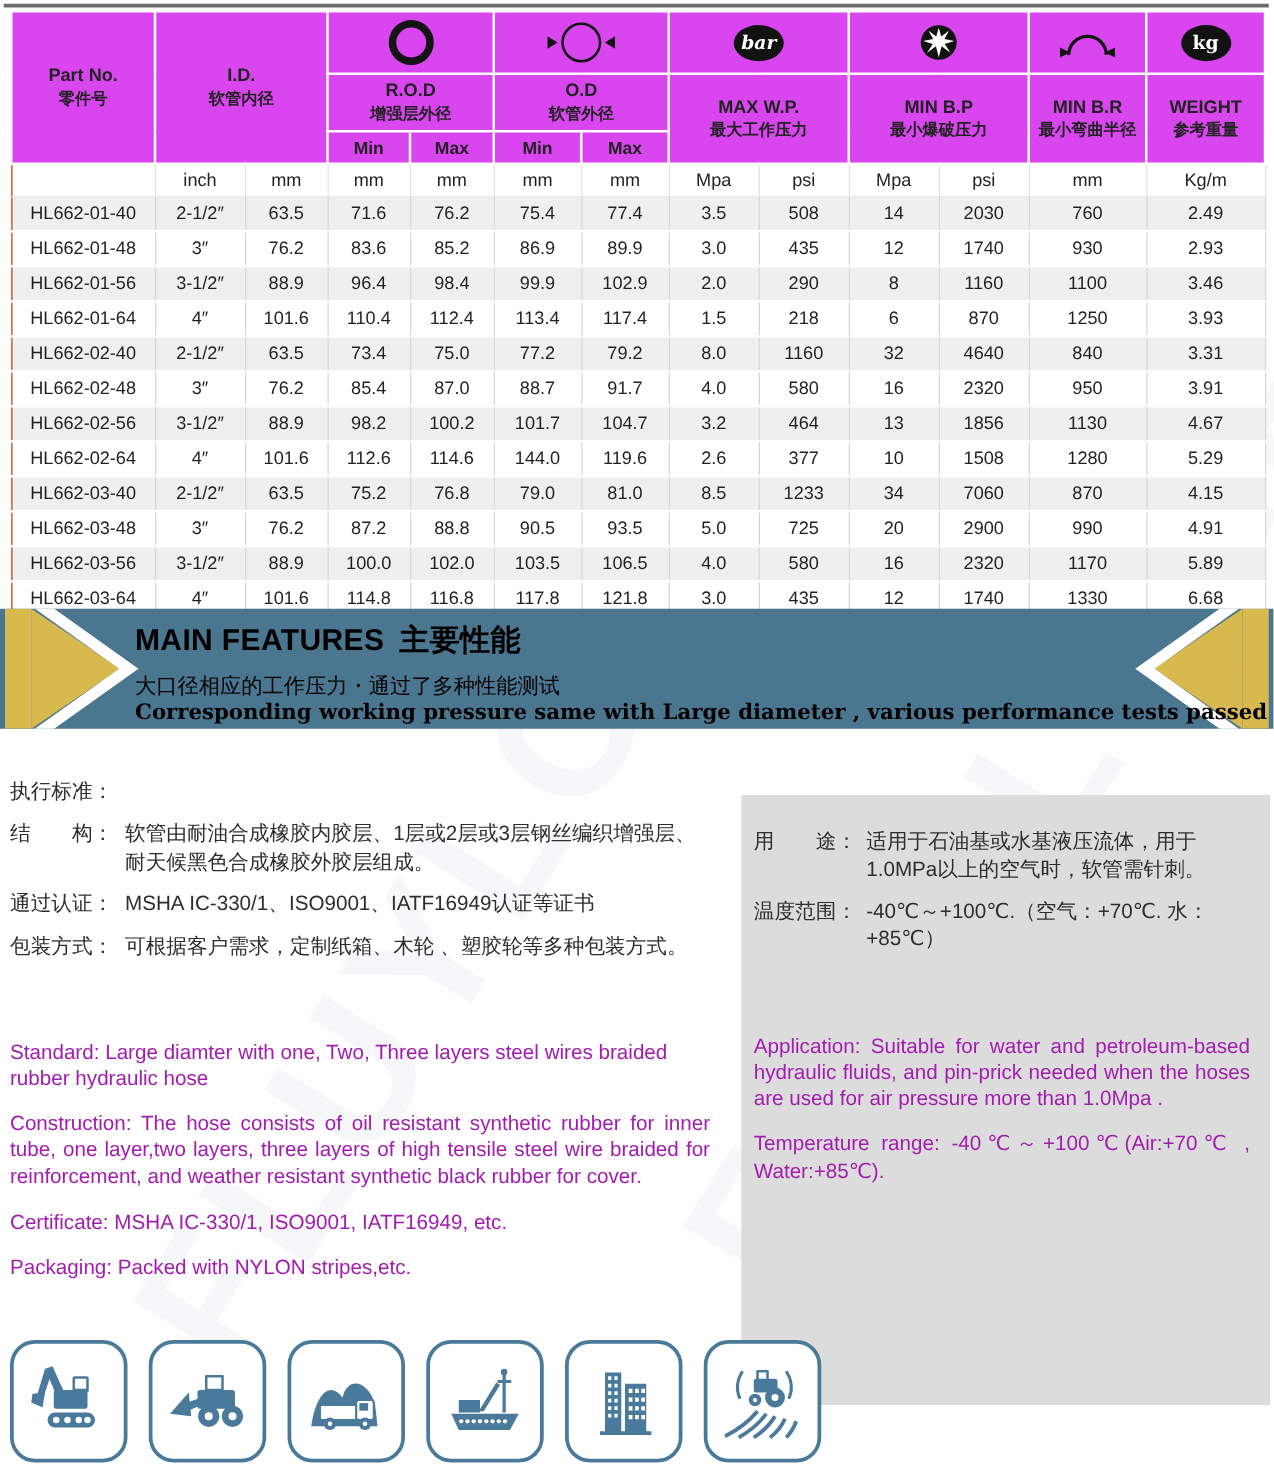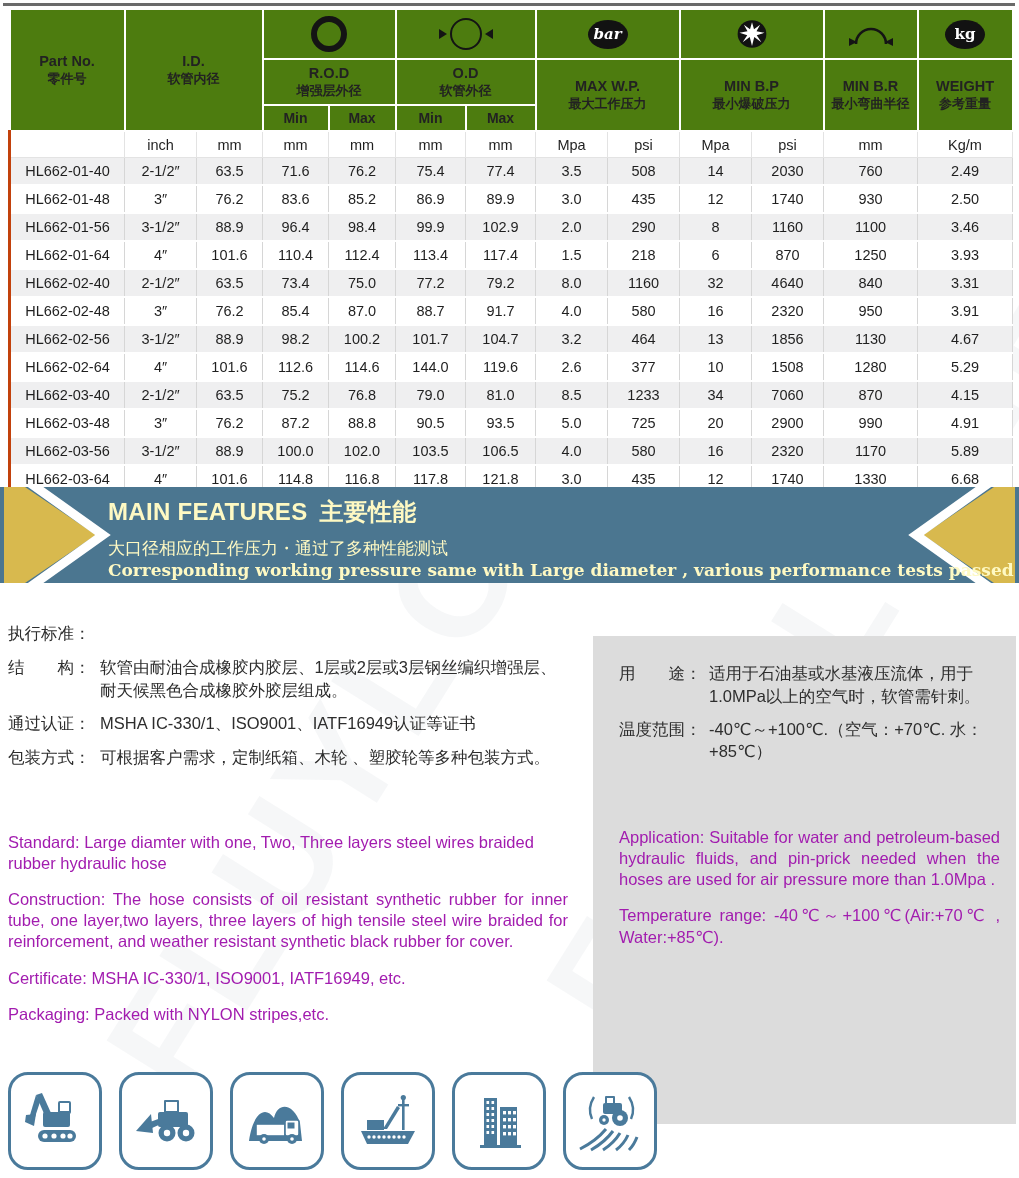--- a/index.html
+++ b/index.html
@@ -6,66 +6,66 @@
   .page{position:relative;width:1019px;height:1178px;background:#fff;overflow:hidden;
         font-family:"Liberation Sans","DejaVu Sans",sans-serif;}
   .watermark{position:absolute;font-size:150px;font-weight:bold;color:rgba(100,115,140,0.06);
         transform:rotate(-58deg);white-space:nowrap;pointer-events:none;letter-spacing:8px;}
   .wm1{left:-60px;top:620px;}
   .wm2{left:380px;top:560px;}
 
   
   .top-rule{position:absolute;left:3px;top:3px;width:1012px;height:3px;background:#6a6a6a;}
   table.spec{position:absolute;left:8px;top:8px;width:1003px;border-collapse:collapse;table-layout:fixed;}
-  table.spec th{background:#4d7c0f;border:2.5px solid #fff;font-weight:bold;color:#222;padding:0;}
+  table.spec th{background:#d946ef;border:2.5px solid #fff;font-weight:bold;color:#222;padding:0;}
   .icon-row th{height:48px;}
   .label-row th{height:44px;}
   .minmax-row th{height:24px;font-size:14px;}
   th .en{display:block;font-size:14.5px;line-height:1.3;}
   th .zh{display:block;font-size:13px;line-height:1.25;}
   tbody td{border-right:1px solid #d6d6d6;border-bottom:2px solid #fff;text-align:center;
            font-size:14.5px;color:#1f1f1f;height:26px;padding:0;background:#fff;}
-  tbody td:first-child{border-left:3px solid #c2410c;}
+  tbody td:first-child{border-left:1px solid #c2410c;}
   tr.units td{background:#fff;height:25px;border-right:1px solid #e3e3e3;border-bottom:1px solid #e3e3e3;}
   tr.stripe td{background:#efeff0;}
 
   
   .hicon{display:flex;align-items:center;justify-content:center;height:100%;}
   .ring{width:24px;height:24px;border:6px solid #141414;border-radius:50%;}
   .odwrap{display:flex;align-items:center;gap:3px;}
   .tri-r{width:0;height:0;border-top:5px solid transparent;border-bottom:5px solid transparent;border-left:8px solid #141414;}
   .tri-l{width:0;height:0;border-top:5px solid transparent;border-bottom:5px solid transparent;border-right:8px solid #141414;}
   .odcircle{width:28px;height:28px;border:2.5px solid #141414;border-radius:50%;}
   .badge{display:inline-flex;align-items:center;justify-content:center;width:40px;height:29px;
          background:#121212;border-radius:50%;color:#fff;font-family:"DejaVu Serif",serif;
          font-weight:bold;font-size:15px;}
   .badge.italic{font-style:italic;}
 
   
   .banner{position:absolute;left:0;top:487px;width:1019px;height:96px;background:#4b7690;}
   .banner svg.decor{position:absolute;top:0;height:96px;width:160px;}
   .decor-left{left:0;}
   .decor-right{right:0;transform:scaleX(-1);}
-  .banner-text{position:absolute;left:108px;top:9px;color:#fef9c3;}
+  .banner-text{position:absolute;left:108px;top:9px;color:#000000;}
   .banner-title{font-size:24px;font-weight:bold;letter-spacing:0.3px;}
   .banner-title .zh{margin-left:12px;}
   .banner-sub-zh{margin-top:9px;font-size:17px;}
   .banner-sub-en{margin-top:0;font-family:"DejaVu Serif","Liberation Serif",serif;font-size:17px;font-weight:bold;}
 
   
   .info-zh{position:absolute;left:8px;top:622px;width:560px;}
   .lrow{display:flex;margin-bottom:11px;font-size:16.5px;color:#2d2d2d;line-height:1.38;}
   .lrow .lbl{flex:0 0 92px;white-space:nowrap;}
   .lrow .txt{flex:1;}
   .info-en{position:absolute;left:8px;top:832px;width:560px;}
   .para{font-size:16.5px;color:#a21caf;line-height:1.28;margin-bottom:15px;}
   .para.just{text-align:justify;}
 
   .gray-panel{position:absolute;left:593px;top:636px;width:423px;height:488px;background:#dcdcdc;
-              box-sizing:border-box;padding:26px 16px 0 26px;}
+              box-sizing:border-box;padding:26px 16px 0 10px;}
   .gray-panel .lrow{font-size:16.5px;margin-bottom:10px;}
   .gray-panel .lbl{flex:0 0 90px;}
   .panel-en{margin-top:64px;}
   .gray-panel .para{text-align:justify;}
 
   
   .app-icons{position:absolute;left:8px;top:1072px;display:flex;gap:17px;}
   .app-icon{width:88px;height:92px;border:3.5px solid #4a7a9b;border-radius:20px;
             display:flex;align-items:center;justify-content:center;background:#fff;}
   .app-icon svg{display:block;}
@@ -218,21 +218,21 @@
           <td>76.2</td>
           <td>83.6</td>
           <td>85.2</td>
           <td>86.9</td>
           <td>89.9</td>
           <td>3.0</td>
           <td>435</td>
           <td>12</td>
           <td>1740</td>
           <td>930</td>
-          <td>2.50</td>
+          <td>2.93</td>
         </tr>
         <tr class="stripe">
           <td>HL662-01-56</td>
           <td>3-1/2″</td>
           <td>88.9</td>
           <td>96.4</td>
           <td>98.4</td>
           <td>99.9</td>
           <td>102.9</td>
           <td>2.0</td>

